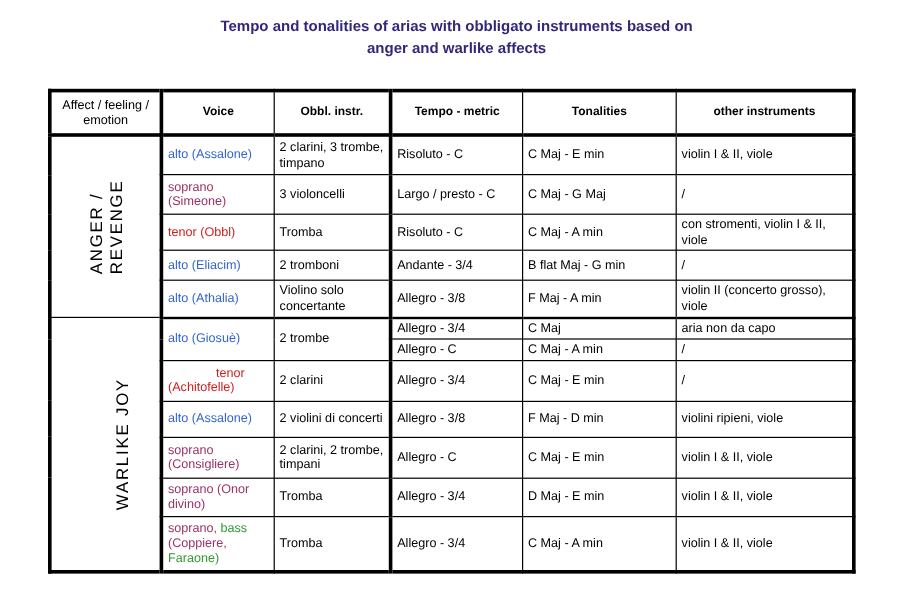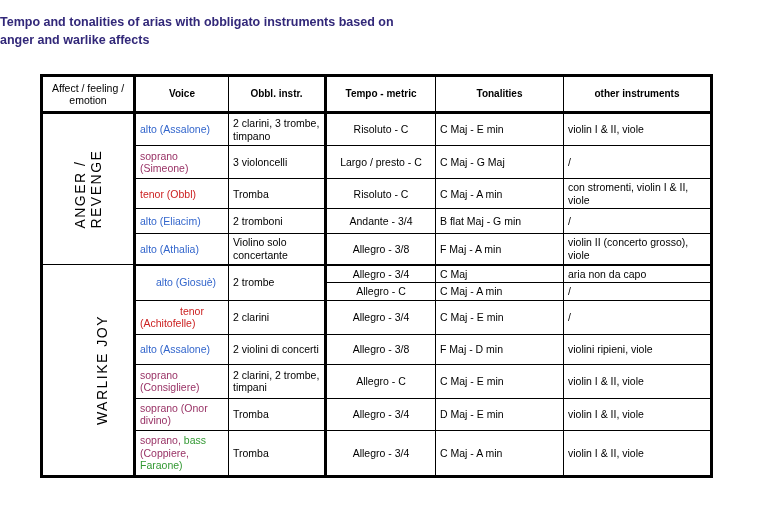--- a/index.html
+++ b/index.html
@@ -9,20 +9,21 @@
   }
   body {
     width: 761px;
     height: 506px;
     font-family: "Liberation Sans", sans-serif;
     color: #000;
     overflow: hidden;
   }
   .page-title {
     margin-top: 13px;
+    text-align: center;
     font-size: 12.5px;
     font-weight: bold;
     line-height: 1.45;
     white-space: pre-line;
   }
   .table-wrap {
     margin-left: 40px;
     margin-top: 25px;
   }
   table.arias {
@@ -65,21 +66,21 @@
   }
   td.section-label .rotated {
     display: inline-block;
     transform: rotate(-90deg);
     white-space: pre;
     font-size: 14px;
     letter-spacing: 1.5px;
     line-height: 1.15;
     text-align: left;
   }
-  td.tempo-cell { text-align: center; }
+  td.tempo-cell { }
   td.voice-cell, td.obbligato-cell, td.tonalities-cell, td.other-cell {
     text-align: left;
     vertical-align: middle;
   }
 </style>
 </head>
 <body>
 
 <div class="page-title" style="color: rgb(50, 40, 121);">Tempo and tonalities of arias with obbligato instruments based on
 anger and warlike affects</div>
@@ -138,21 +139,21 @@
         </tr>
         <tr class="section-last" style="height: 27px;">
           <td rowspan="1" class="voice-cell"><span style="color: rgb(51, 102, 204);">alto (Athalia)</span></td>
           <td rowspan="1" class="obbligato-cell b-right">Violino solo concertante</td>
           <td class="tempo-cell">Allegro - 3/8</td>
           <td class="tonalities-cell">F Maj - A min</td>
           <td class="other-cell">violin II (concerto grosso), viole</td>
         </tr>
         <tr style="height: 17px;">
           <td rowspan="7" class="section-label b-right"><div class="rotated">WARLIKE JOY</div></td>
-          <td rowspan="2" class="voice-cell"><span style="color: rgb(51, 102, 204); margin-left: 16px;">alto (Giosuè)</span></td>
+          <td rowspan="2" class="voice-cell"><span style="color: rgb(51, 102, 204);">alto (Giosuè)</span></td>
           <td rowspan="2" class="obbligato-cell b-right">2 trombe</td>
           <td class="tempo-cell">Allegro - 3/4</td>
           <td class="tonalities-cell">C Maj</td>
           <td class="other-cell">aria non da capo</td>
         </tr>
         <tr style="height: 17px;">
           <td class="tempo-cell">Allegro - C</td>
           <td class="tonalities-cell">C Maj - A min</td>
           <td class="other-cell">/</td>
         </tr>

